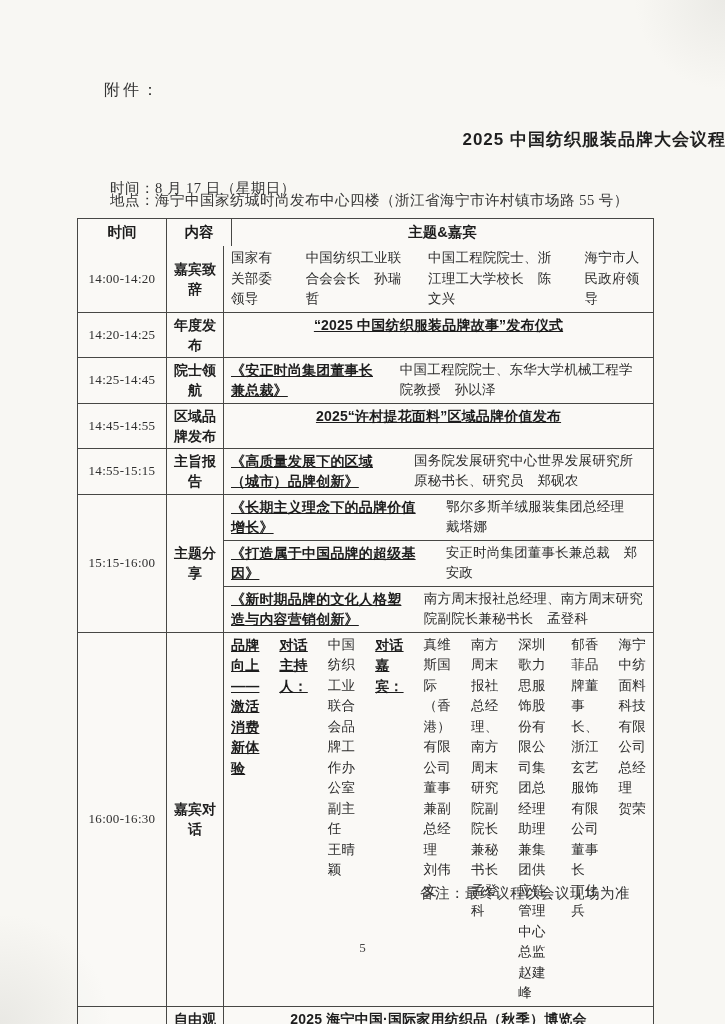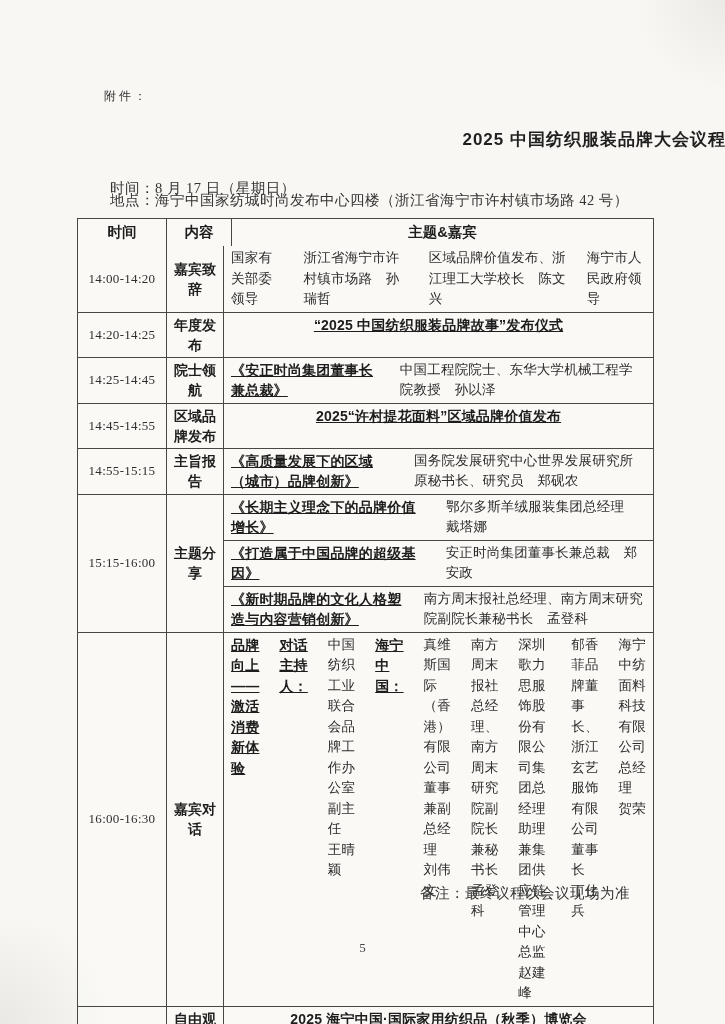--- a/index.html
+++ b/index.html
@@ -8,22 +8,22 @@
     width:725px;height:1024px;
     background:
       radial-gradient(circle at 100% 0%, rgba(210,210,205,.35) 0, rgba(210,210,205,0) 90px),
       radial-gradient(circle at 0% 100%, rgba(205,205,200,.35) 0, rgba(205,205,200,0) 110px),
       #f8f7f3;
     font-family:"Liberation Serif", serif;
     color:#2a2a2a;
     overflow:hidden;
   }
   .attachment{
-    position:absolute;left:104px;top:88px;
-    font-size:12px;letter-spacing:3px;color:#333;
+    position:absolute;left:104px;top:80px;
+    font-size:16px;letter-spacing:3px;color:#333;
   }
   .doc-title{
     position:absolute;left:1px;top:128px;width:100%;
     text-align:right;font-size:17px;font-weight:bold;
     font-family:"Liberation Sans", sans-serif;
     letter-spacing:1px;color:#1f1f1f;
   }
   .meta-line{
     position:absolute;left:110px;
     font-size:14.5px;letter-spacing:.5px;color:#333;
@@ -83,36 +83,36 @@
     text-align:center;font-size:13px;color:#444;
   }
 </style>
 </head>
 <body>
 
 <div class="page">
   <div class="attachment">附件：</div>
   <div class="doc-title">2025 中国纺织服装品牌大会议程</div>
   <div class="meta-line meta-time">时间：8 月 17 日（星期日）</div>
-  <div class="meta-line meta-place">地点：海宁中国家纺城时尚发布中心四楼（浙江省海宁市许村镇市场路 42 号）</div>
+  <div class="meta-line meta-place">地点：海宁中国家纺城时尚发布中心四楼（浙江省海宁市许村镇市场路 55 号）</div>
 
   <div class="tbl">
     <div class="trow head">
       <div class="hc hc-time">时间</div>
       <div class="hc hc-content">内容</div>
       <div class="hc hc-main">主题&amp;嘉宾</div>
     </div>
     <div id="agenda-rows" style="display:contents"><div class="trow">
           <div class="c-time">14:00-14:20</div>
           <div class="c-content">嘉宾致辞</div>
           <div class="c-main">
             <div class="block">
               <div class="line">国家有关部委领导</div>
-              <div class="line">浙江省海宁市许村镇市场路　孙瑞哲</div>
-              <div class="line">区域品牌价值发布、浙江理工大学校长　陈文兴</div>
+              <div class="line">中国纺织工业联合会会长　孙瑞哲</div>
+              <div class="line">中国工程院院士、浙江理工大学校长　陈文兴</div>
               <div class="line">海宁市人民政府领导</div>
             </div>
           </div>
         </div><div class="trow">
           <div class="c-time">14:20-14:25</div>
           <div class="c-content">年度发布</div>
           <div class="c-main">
             <div class="block">
               <div class="line bold">“2025 中国纺织服装品牌故事”发布仪式</div>
             </div>
@@ -161,21 +161,21 @@
             </div>
           </div>
         </div><div class="trow">
           <div class="c-time">16:00-16:30</div>
           <div class="c-content">嘉宾对话</div>
           <div class="c-main">
             <div class="block">
               <div class="line bold">品牌向上——激活消费新体验</div>
               <div class="line bold">对话主持人：</div>
               <div class="line">中国纺织工业联合会品牌工作办公室副主任　王晴颖</div>
-              <div class="line bold">海宁中国：</div>
+              <div class="line bold">对话嘉宾：</div>
               <div class="line">真维斯国际（香港）有限公司董事兼副总经理　刘伟文</div>
               <div class="line">南方周末报社总经理、南方周末研究院副院长兼秘书长　孟登科</div>
               <div class="line">深圳歌力思服饰股份有限公司集团总经理助理兼集团供应链管理中心总监　赵建峰</div>
               <div class="line">郁香菲品牌董事长、浙江玄艺服饰有限公司董事长　丁仕兵</div>
               <div class="line">海宁中纺面料科技有限公司总经理　贺荣</div>
             </div>
           </div>
         </div><div class="trow">
           <div class="c-time">16:30-17:30</div>
           <div class="c-content">自由观展</div>

